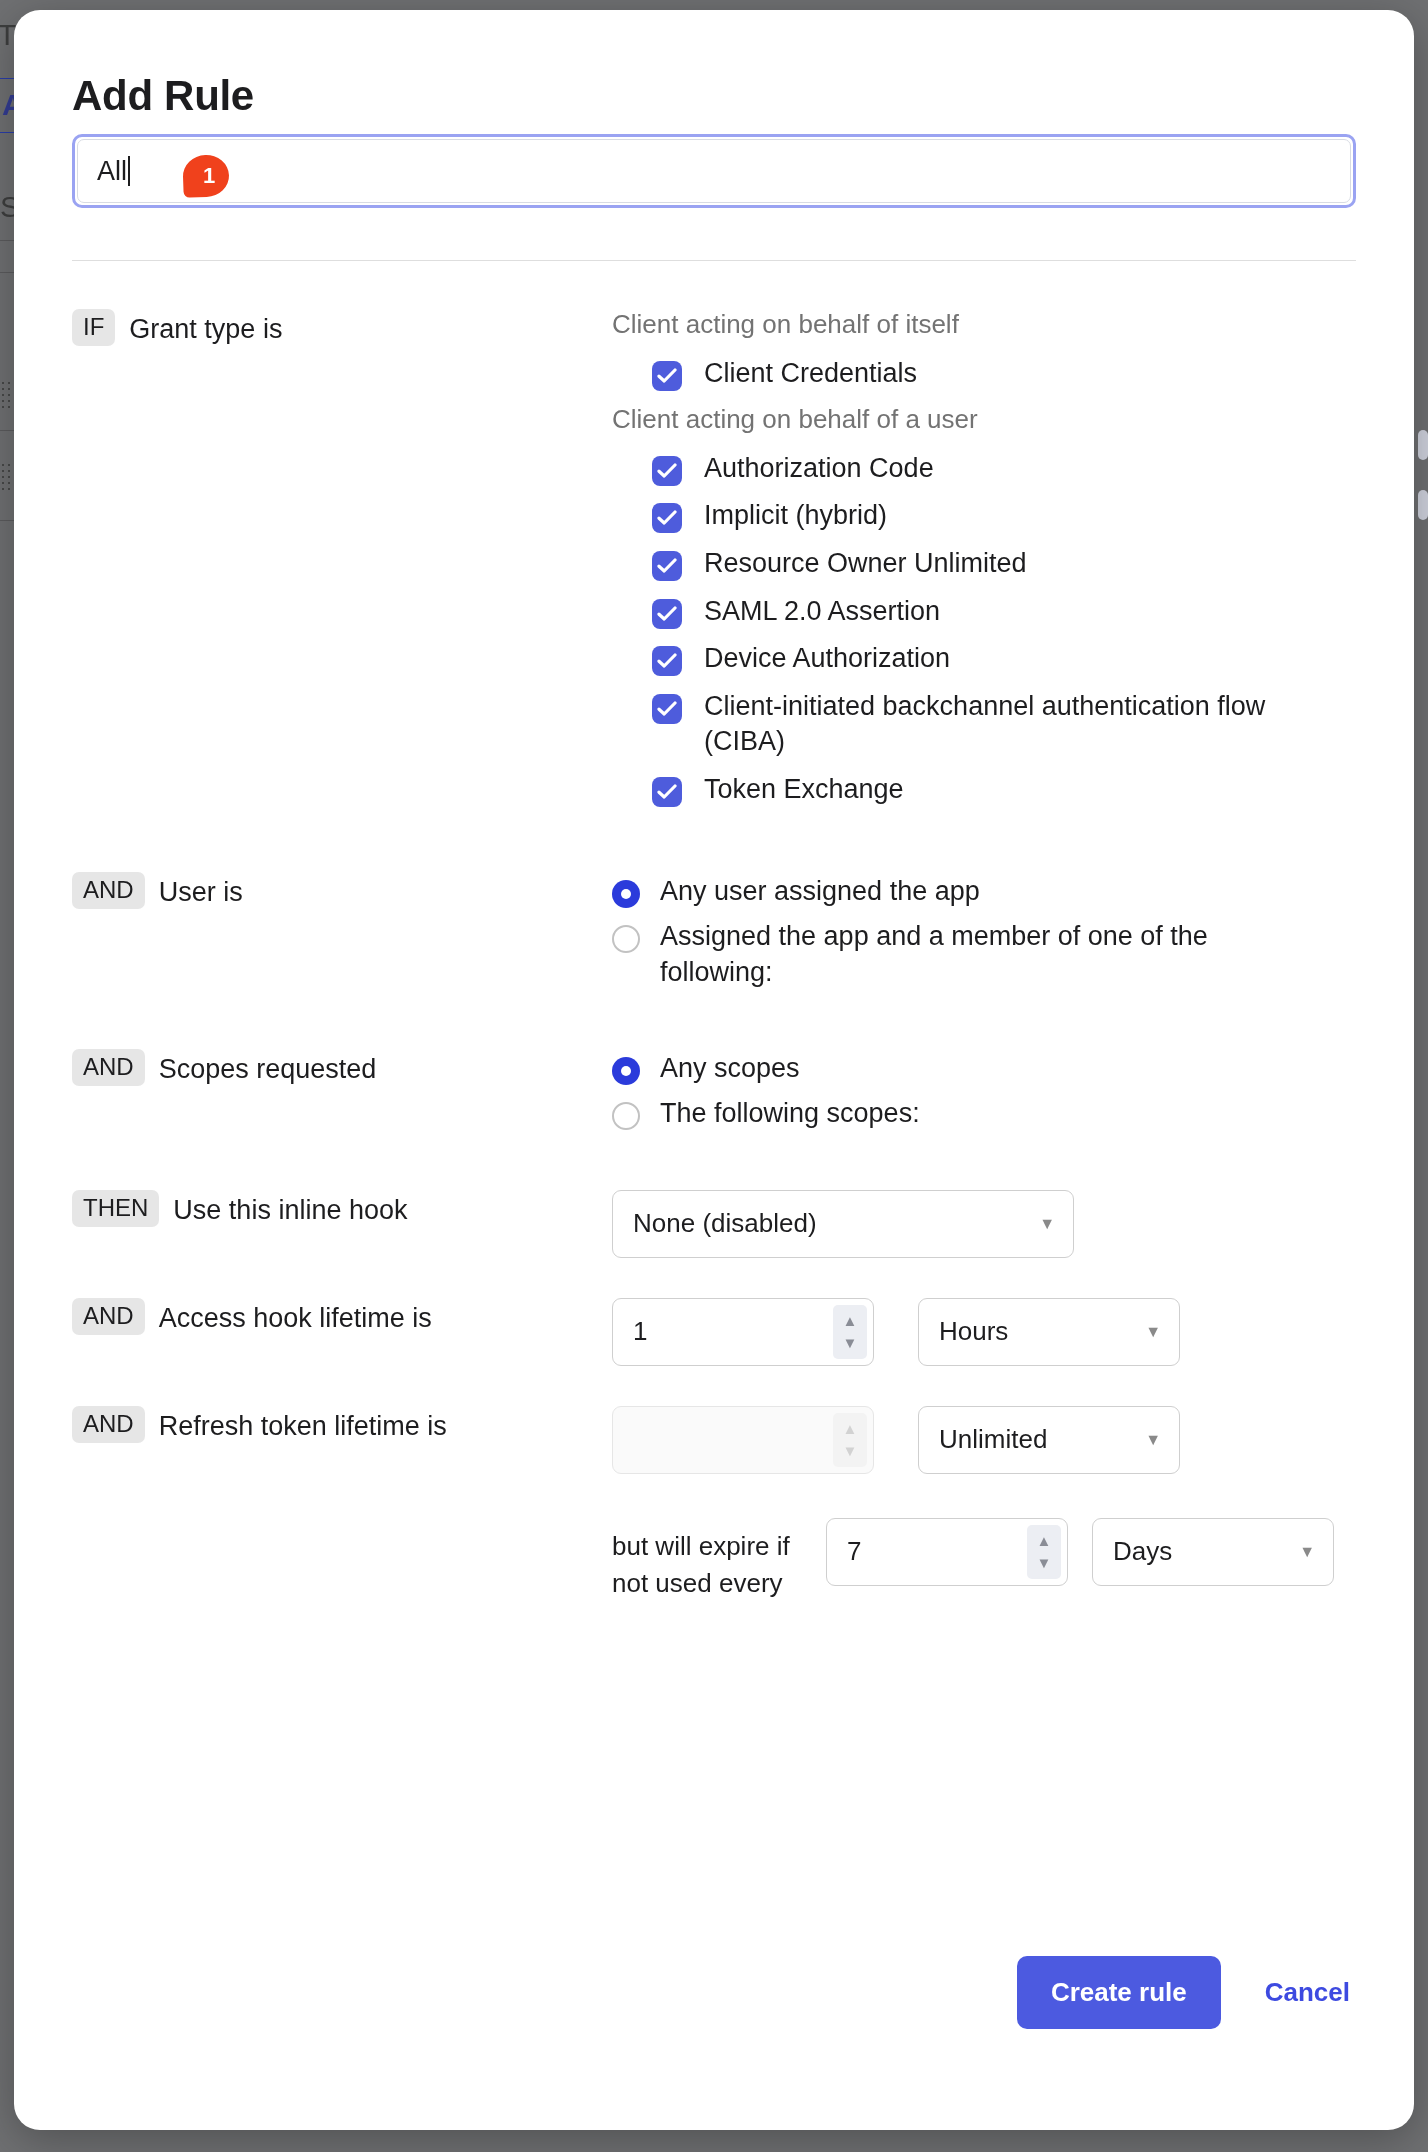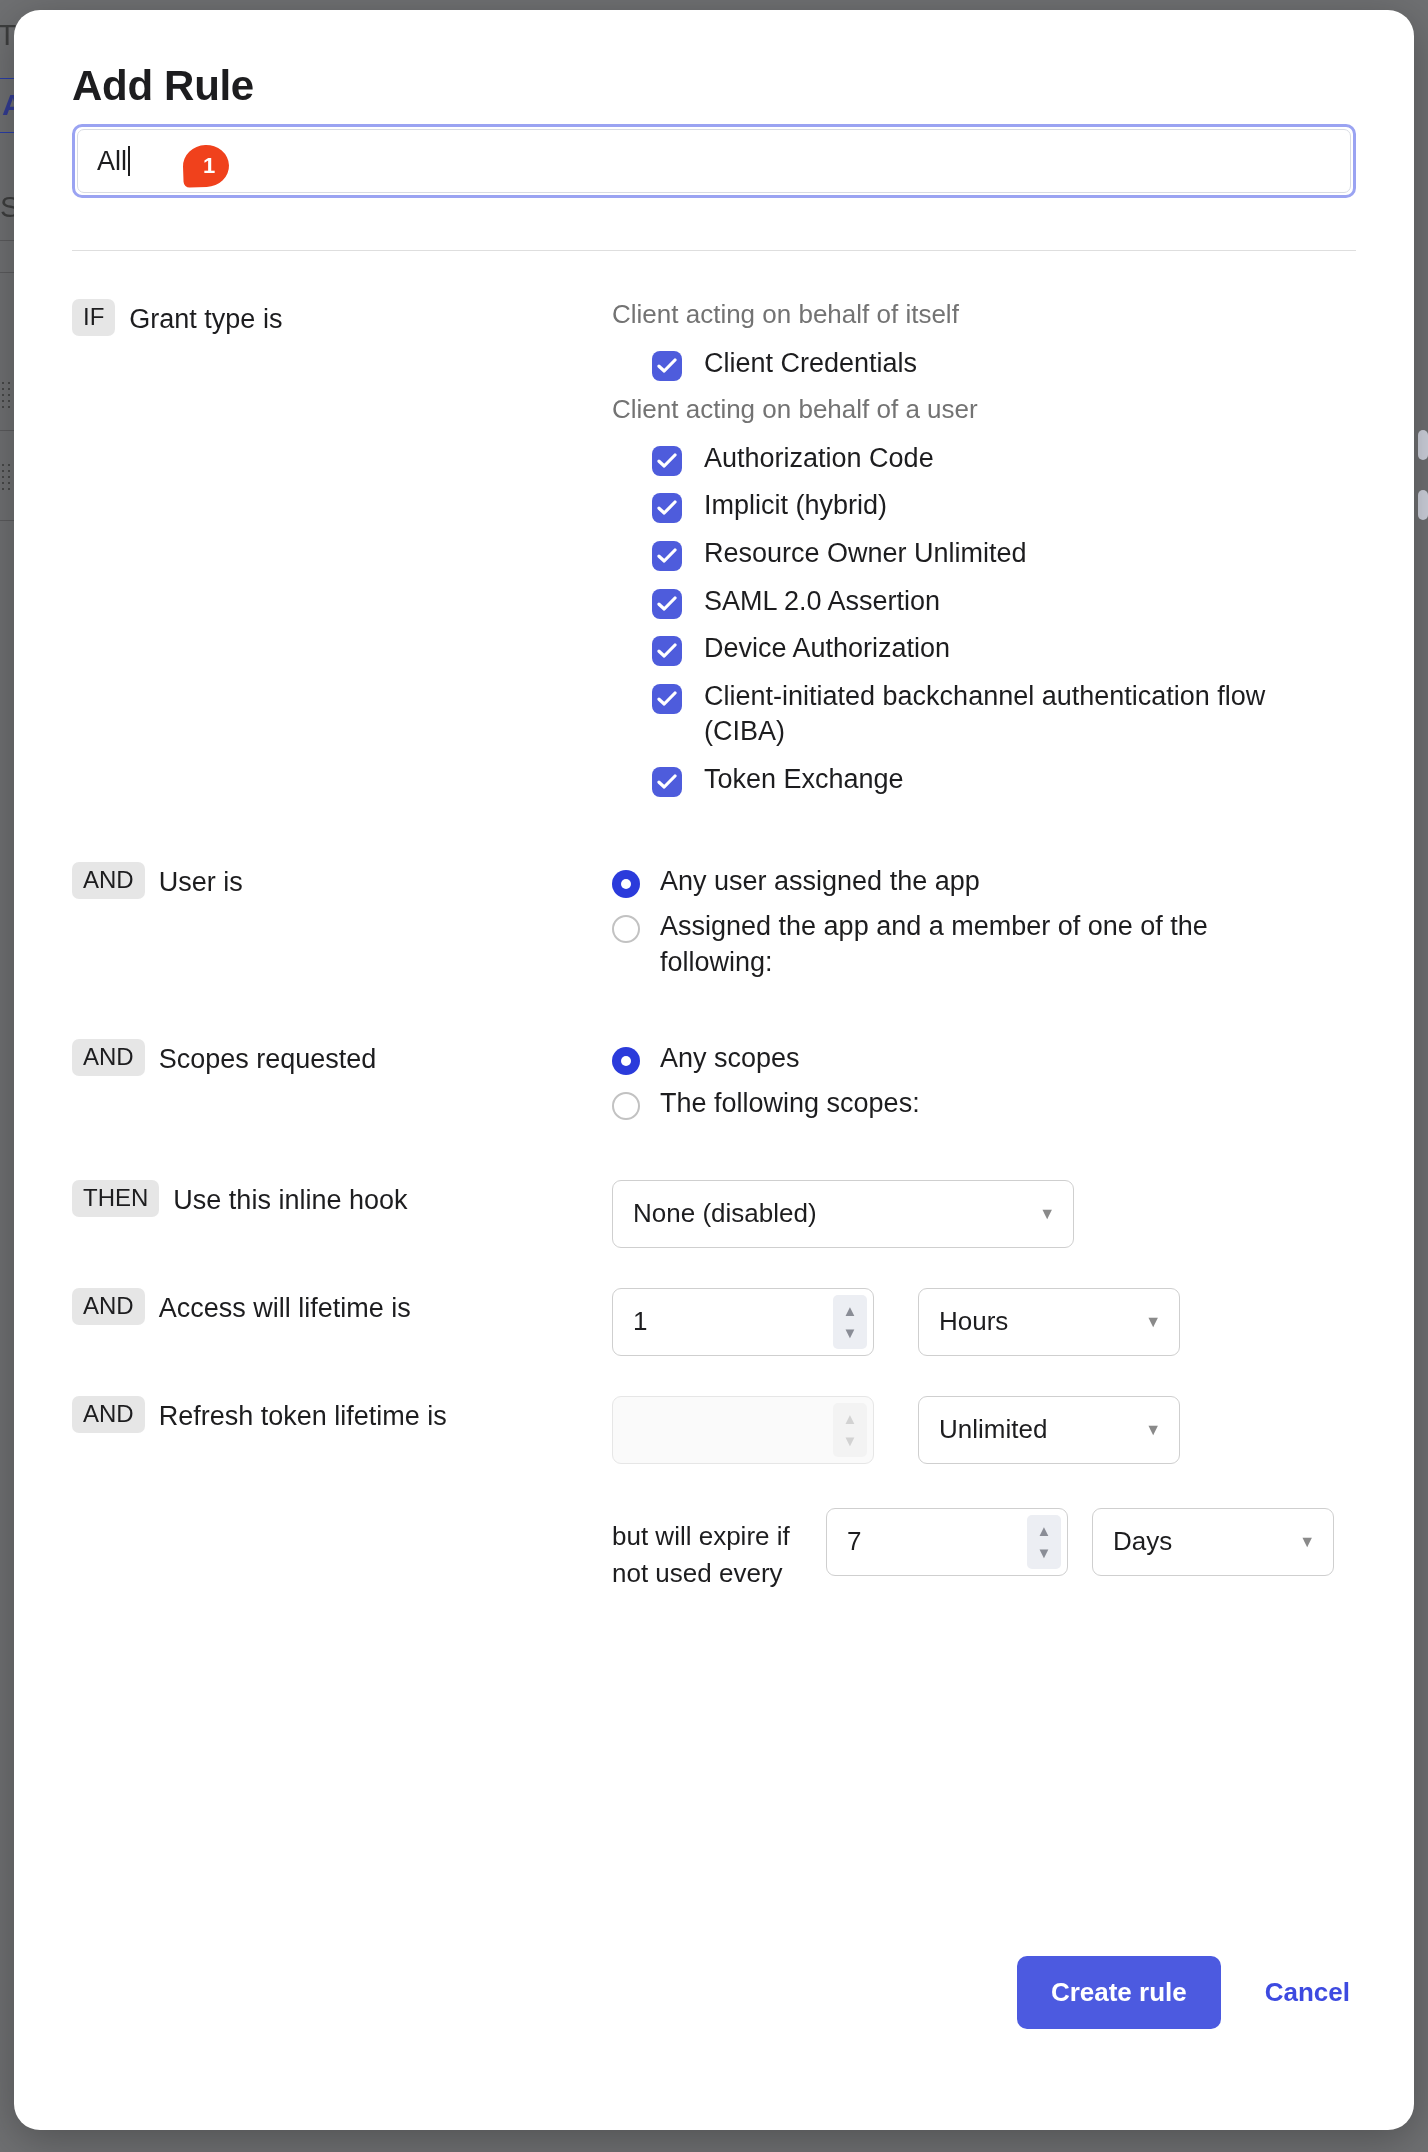--- a/index.html
+++ b/index.html
@@ -77,20 +77,21 @@
     width: 100%;
     height: 100%;
     padding: 52px 58px 0 58px;
   }
 
   .dialog-title {
     font-size: 42px;
     font-weight: 700;
     color: #1d1d1f;
     letter-spacing: -0.3px;
+    margin-top: 10px;
   }
 
   
   .field-label {
     font-size: 25px;
     color: #3b3b3b;
     margin-top: 52px;
   }
   .name-input-wrap {
     position: relative;
@@ -523,21 +524,21 @@
         <div class="select" style="width:462px;">
           <span>None (disabled)</span>
           <span class="chev">▼</span>
         </div>
       </div>
     </div>
 
     <div class="row" style="margin-top:40px;">
       <div class="row-left">
         <span class="op-chip">AND</span>
-        <span class="row-label">Access will lifetime is</span>
+        <span class="row-label">Access hook lifetime is</span>
       </div>
       <div class="row-right grid-row">
         <div class="num-input" style="width:262px;">
           <span>1</span>
           <span class="spin">
             <span>▲</span>
             <span>▼</span>
           </span>
         </div>
         <div class="select" style="width:262px;">

